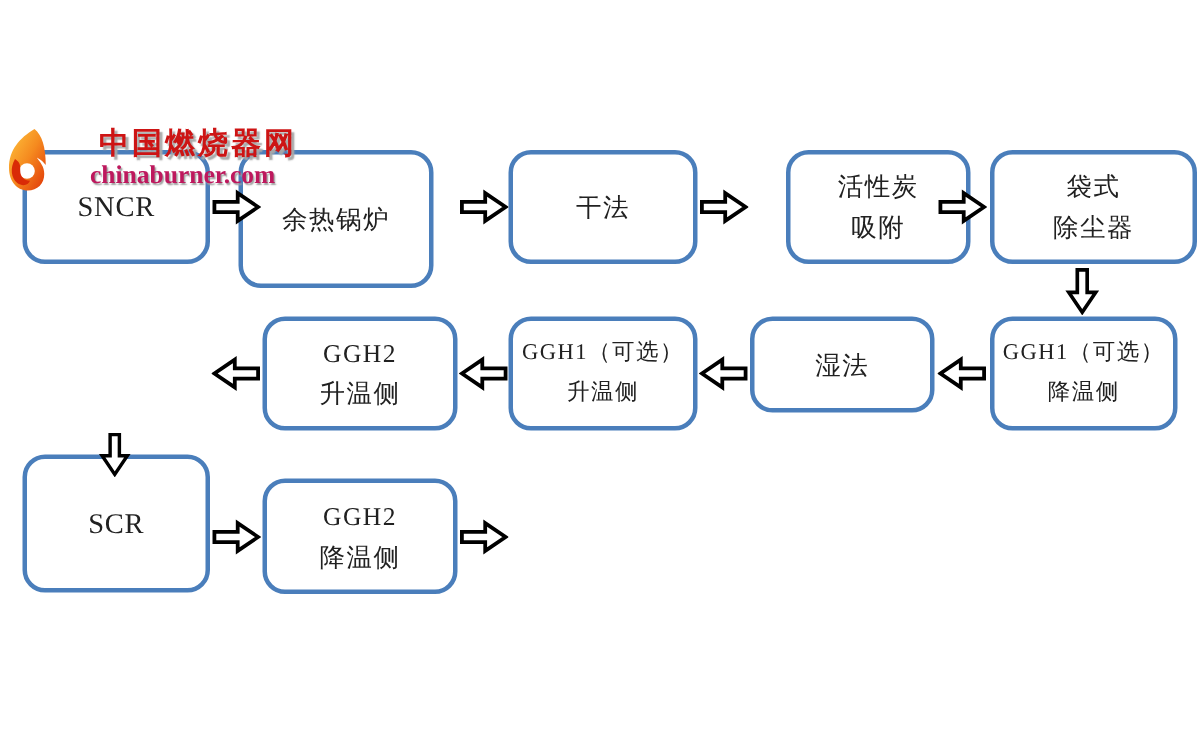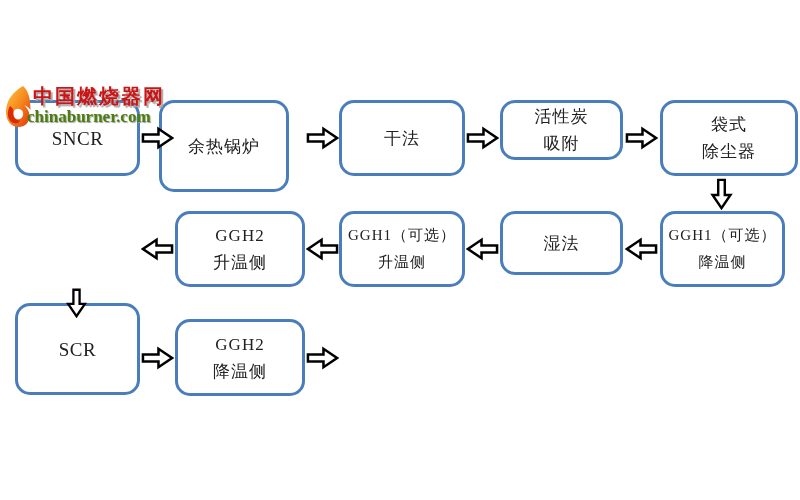--- a/index.html
+++ b/index.html
@@ -16,29 +16,30 @@
   }
   .node .lbl:empty{display:none;}
   .node.lat{font-size:19px;letter-spacing:0.5px;}
   .arrow{position:absolute;line-height:0;}
   .arrow svg{display:block;}
   .arrow.left svg{transform:scaleX(-1);}
   
   .watermark{
     position:absolute;left:2px;top:84px;display:flex;align-items:flex-start;z-index:5;
     pointer-events:none;
+    gap:33px;
   }
   .flame{width:30px;height:50px;margin-right:1px;}
   .wm-lines{display:flex;flex-direction:column;}
   .wm-cn{
     font-size:20px;font-weight:bold;color:#cd1414;letter-spacing:2px;
     text-shadow:2px 2px 1px #a8a8a8;line-height:24px;white-space:nowrap;
   }
   .wm-url{
-    font-size:17px;font-weight:bold;color:#4d7c0f;letter-spacing:0px;
+    font-size:17px;font-weight:bold;color:#be185d;letter-spacing:0px;
     text-shadow:1px 1px 1px #a0a0a0;line-height:17px;margin-left:-6px;white-space:nowrap;
   }
 </style>
 </head>
 <body>
 
 <div class="canvas">
 
   <div class="watermark">
     <svg class="flame" viewBox="0 0 30 48" aria-hidden="true">
@@ -63,21 +64,21 @@
     <span class="lbl">SNCR</span>
 
   </div>
   <div class="node" style="left:159px;top:100px;width:130px;height:92px">
     <span class="lbl">余热锅炉</span>
 
   </div>
   <div class="node" style="left:339px;top:100px;width:126px;height:76px">
     <span class="lbl">干法</span>
   </div>
-  <div class="node" style="left:500px;top:100px;width:123px;height:60px">
+  <div class="node" style="left:524px;top:100px;width:123px;height:76px">
     <span class="lbl">活性炭</span>
     <span class="lbl">吸附</span>
   </div>
   <div class="node" style="left:660px;top:100px;width:138px;height:76px">
     <span class="lbl">袋式</span>
     <span class="lbl">除尘器</span>
   </div>
 
   <div class="node" style="left:660px;top:211px;width:125px;height:76px;font-size:15px">
     <span class="lbl">GGH1（可选）</span>

